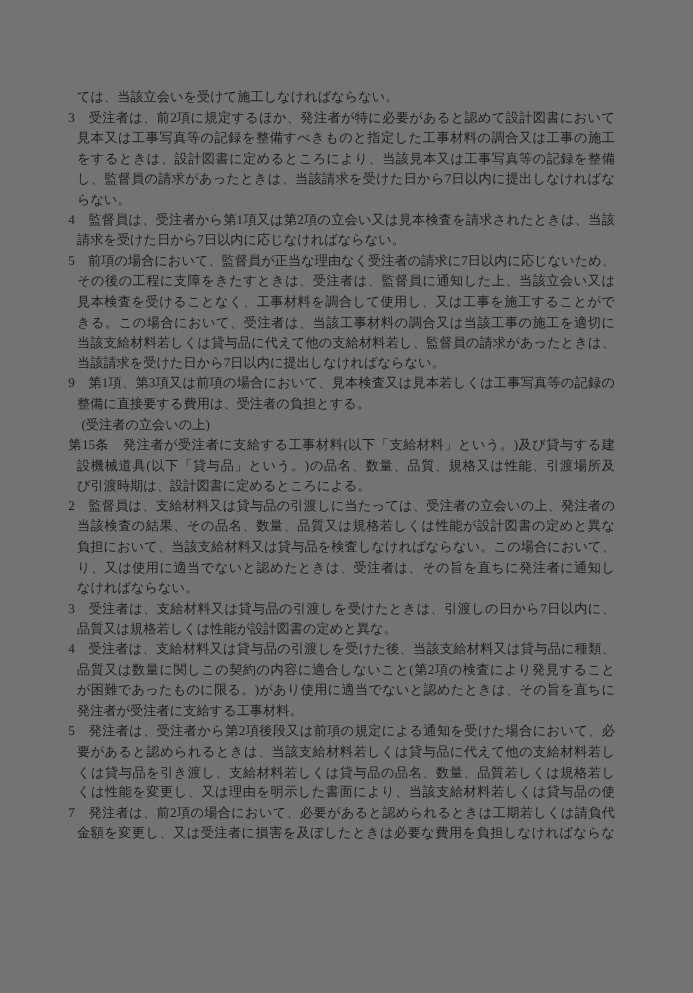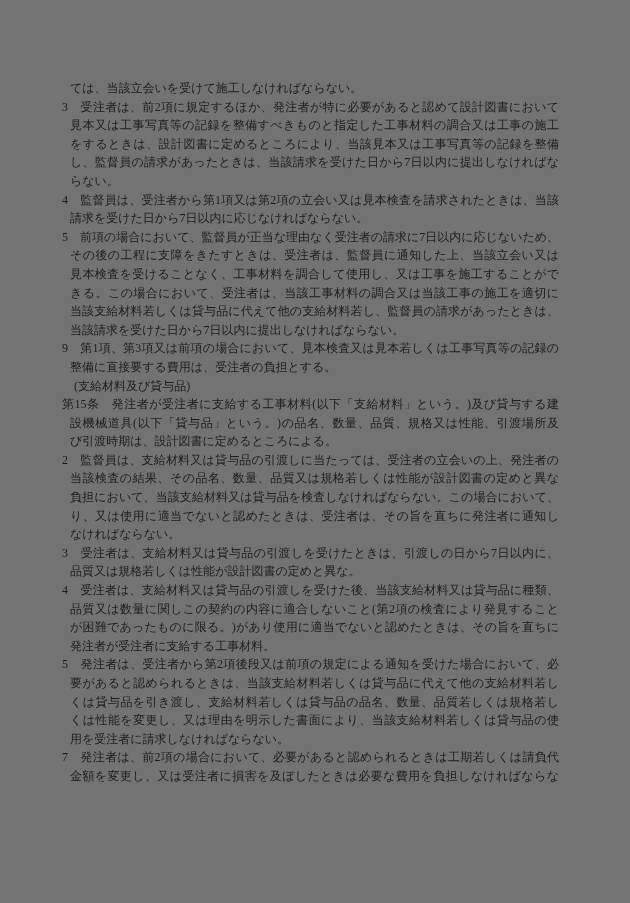--- a/index.html
+++ b/index.html
@@ -65,21 +65,21 @@
         <div class="ln ln-wrap">見本検査を受けることなく、工事材料を調合して使用し、又は工事を施工することがで</div>
         <div class="ln ln-wrap">きる。この場合において、受注者は、当該工事材料の調合又は当該工事の施工を適切に</div>
         <div class="ln ln-wrap">当該支給材料若しくは貸与品に代えて他の支給材料若し、監督員の請求があったときは、</div>
         <div class="ln ln-wrap ln-last">当該請求を受けた日から7日以内に提出しなければならない。</div>
       </div>
       <div class="para">
         <div class="ln">9　第1項、第3項又は前項の場合において、見本検査又は見本若しくは工事写真等の記録の</div>
         <div class="ln ln-wrap ln-last">整備に直接要する費用は、受注者の負担とする。</div>
       </div>
       <div class="para">
-        <div class="ln ln-head ln-last">(支給材料及び貸与品)</div>
+        <div class="ln ln-head ln-last">(受注者の立会いの上)</div>
       </div>
       <div class="para">
         <div class="ln">第15条　発注者が受注者に支給する工事材料(以下「支給材料」という。)及び貸与する建</div>
         <div class="ln ln-wrap">設機械道具(以下「貸与品」という。)の品名、数量、品質、規格又は性能、引渡場所及</div>
         <div class="ln ln-wrap ln-last">び引渡時期は、設計図書に定めるところによる。</div>
       </div>
       <div class="para">
         <div class="ln">2　監督員は、支給材料又は貸与品の引渡しに当たっては、受注者の立会いの上、発注者の</div>
         <div class="ln ln-wrap">当該検査の結果、その品名、数量、品質又は規格若しくは性能が設計図書の定めと異な</div>
         <div class="ln ln-wrap">負担において、当該支給材料又は貸与品を検査しなければならない。この場合において、</div>
@@ -94,20 +94,19 @@
         <div class="ln">4　受注者は、支給材料又は貸与品の引渡しを受けた後、当該支給材料又は貸与品に種類、</div>
         <div class="ln ln-wrap">品質又は数量に関しこの契約の内容に適合しないこと(第2項の検査により発見すること</div>
         <div class="ln ln-wrap">が困難であったものに限る。)があり使用に適当でないと認めたときは、その旨を直ちに</div>
         <div class="ln ln-wrap ln-last">発注者が受注者に支給する工事材料。</div>
       </div>
       <div class="para">
         <div class="ln">5　発注者は、受注者から第2項後段又は前項の規定による通知を受けた場合において、必</div>
         <div class="ln ln-wrap">要があると認められるときは、当該支給材料若しくは貸与品に代えて他の支給材料若し</div>
         <div class="ln ln-wrap">くは貸与品を引き渡し、支給材料若しくは貸与品の品名、数量、品質若しくは規格若し</div>
         <div class="ln ln-wrap">くは性能を変更し、又は理由を明示した書面により、当該支給材料若しくは貸与品の使</div>
-        <div class="ln ln-wrap ln-last">用を受注者に請求しなければならない。</div>
       </div>
       <div class="para">
         <div class="ln">7　発注者は、前2項の場合において、必要があると認められるときは工期若しくは請負代</div>
         <div class="ln ln-wrap">金額を変更し、又は受注者に損害を及ぼしたときは必要な費用を負担しなければならな</div>
       </div>
     </main>
 </div>
 
 </body></html>

